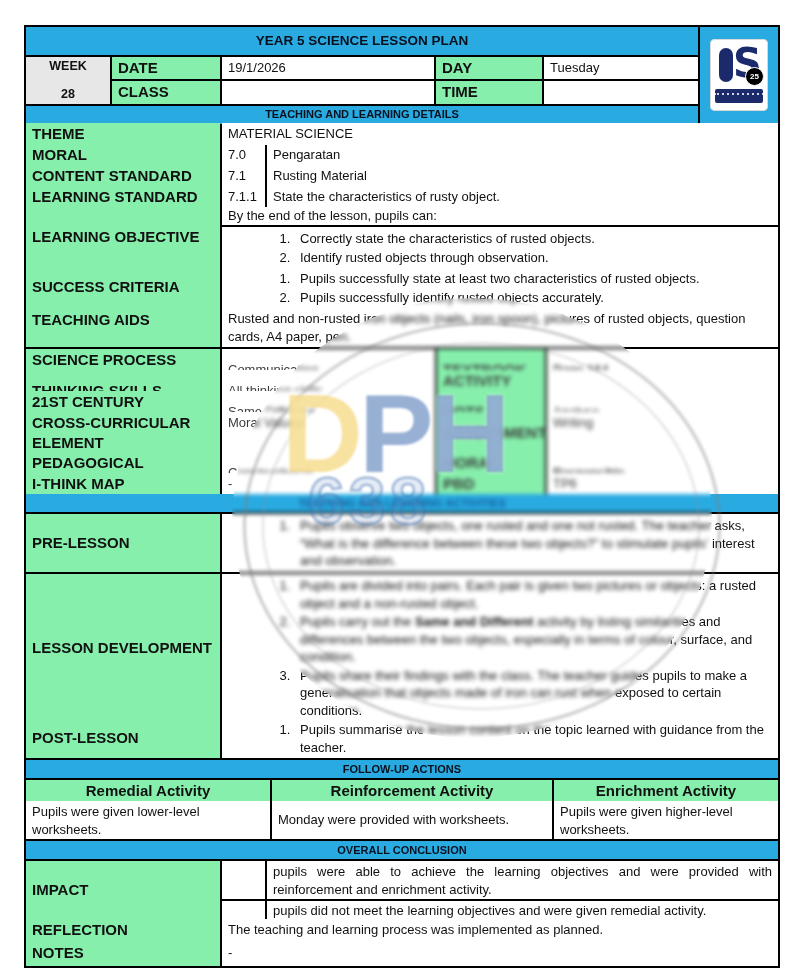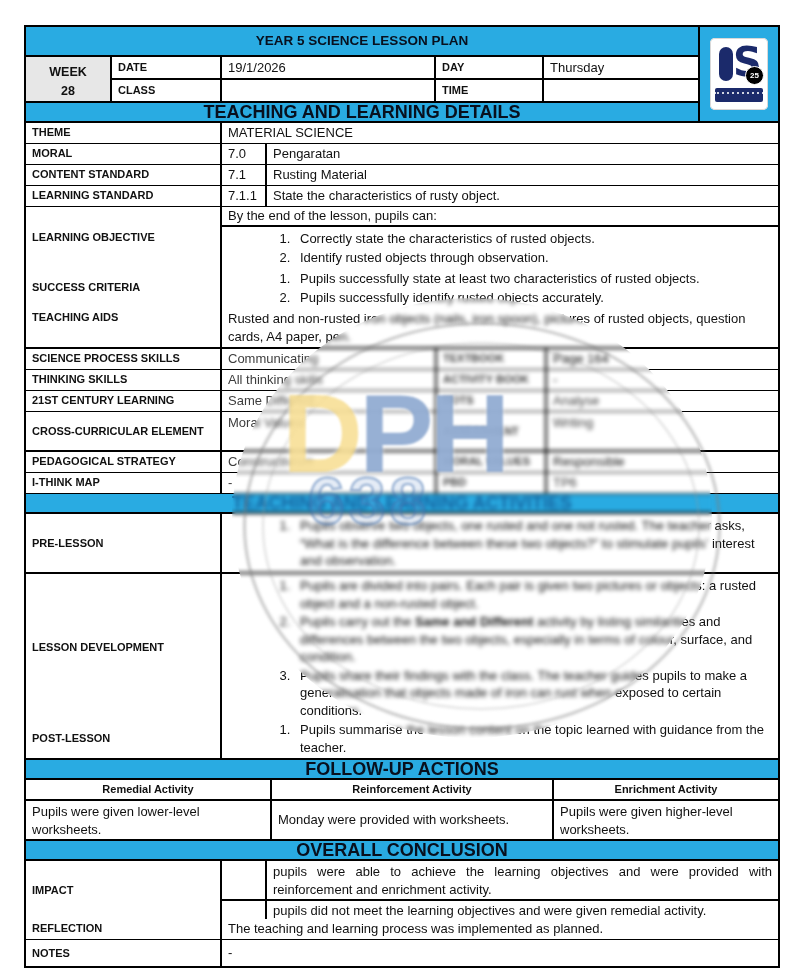--- a/index.html
+++ b/index.html
@@ -2,34 +2,34 @@
 <html><head>
 <meta charset="utf-8">
 <style>
   html,body{margin:0;padding:0;background:#fff;}
   .page{position:relative;width:800px;height:980px;background:#fff;overflow:hidden;
         font-family:"Liberation Sans",sans-serif;color:#111;}
   .doc{position:absolute;left:24px;top:25px;width:756px;background:#000;padding:2px;
        box-sizing:border-box;display:flex;flex-direction:column;gap:2px;}
   .row{display:grid;gap:2px;}
   .c{background:#fff;padding:1px 6px;display:flex;align-items:center;font-size:13px;line-height:1.35;box-sizing:border-box;min-width:0;}
-  .lab{background:#ffffff;font-weight:bold;font-size:11px;}
-  .bar{background:#29ABE2;font-weight:bold;font-size:18px;justify-content:center;text-align:center;color:#08101e;}
+  .lab{background:#86efac;font-weight:bold;font-size:15px;}
+  .bar{background:#29ABE2;font-weight:bold;font-size:11px;justify-content:center;text-align:center;color:#08101e;}
   .top{align-items:flex-start;padding-top:2px;}
   .ctr{justify-content:center;text-align:center;}
   .dim{color:#3d3d3d;}
   ol{margin:0;padding:0 4px 0 66px;}
   ol li{padding-left:6px;margin:1px 0;}
   .listcell{display:block;padding-top:2px;}
   
   .hdr{display:grid;grid-template-columns:1fr 78px;gap:2px;height:94px;}
   .hdr-main{display:flex;flex-direction:column;gap:2px;background:#000;}
   .titlebar{height:28px;font-size:13.5px;}
   .hdr-fields{display:grid;grid-template-columns:84px 108px 212px 106px 1fr;grid-template-rows:1fr 1fr;gap:2px;flex:1;background:#000;}
-  .weekcell{grid-row:1/3;flex-direction:column;justify-content:flex-end;font-weight:bold;font-size:12.5px;background:#E7E7E7;gap:2px;}
+  .weekcell{grid-row:1/3;flex-direction:column;justify-content:space-between;font-weight:bold;font-size:12.5px;background:#E7E7E7;gap:2px;}
   .detailsbar{height:18px;}
   
   .logo-cell{background:#29ABE2;display:flex;align-items:center;justify-content:center;}
   .logo-box{width:58px;height:72px;background:#fff;border-radius:5px;box-shadow:0 0 0 1px #d8d8d8 inset;
             display:flex;flex-direction:column;align-items:center;justify-content:flex-start;padding-top:5px;box-sizing:border-box;}
   .logo-art{position:relative;width:46px;height:42px;}
   .blob1{position:absolute;left:3px;top:4px;width:14px;height:34px;background:#1B2A6B;border-radius:7px;}
   .blob2{position:absolute;left:17px;top:-4px;font-weight:bold;font-size:40px;color:#1B2A6B;font-family:"DejaVu Sans",sans-serif;}
   .logo-badge{position:absolute;right:-2px;bottom:0;width:17px;height:17px;background:#000000;border:1.5px solid #fff;
               border-radius:50%;color:#fff;font-size:8px;font-weight:bold;display:flex;align-items:center;justify-content:center;}
@@ -62,21 +62,21 @@
       <div class="hdr-main">
         <div class="c bar titlebar">YEAR 5 SCIENCE LESSON PLAN</div>
         <div class="hdr-fields">
           <div class="c weekcell ctr">
             <span>WEEK</span>
             <span>28</span>
           </div>
           <div class="c lab">DATE</div>
           <div class="c">19/1/2026</div>
           <div class="c lab">DAY</div>
-          <div class="c">Thursday</div>
+          <div class="c">Tuesday</div>
           <div class="c lab">CLASS</div>
           <div class="c"></div>
           <div class="c lab">TIME</div>
           <div class="c"></div>
         </div>
         <div class="c bar detailsbar">TEACHING AND LEARNING DETAILS</div>
       </div>
       <div class="logo-cell">
         <div class="logo-box">
           <div class="logo-art">

